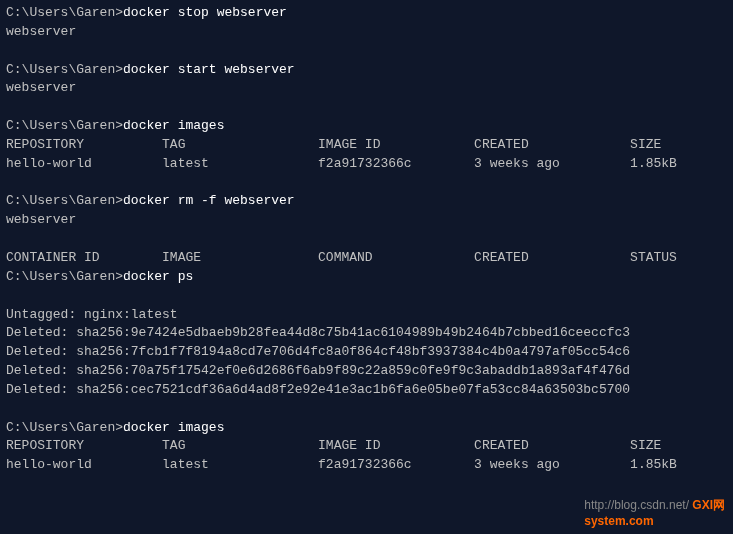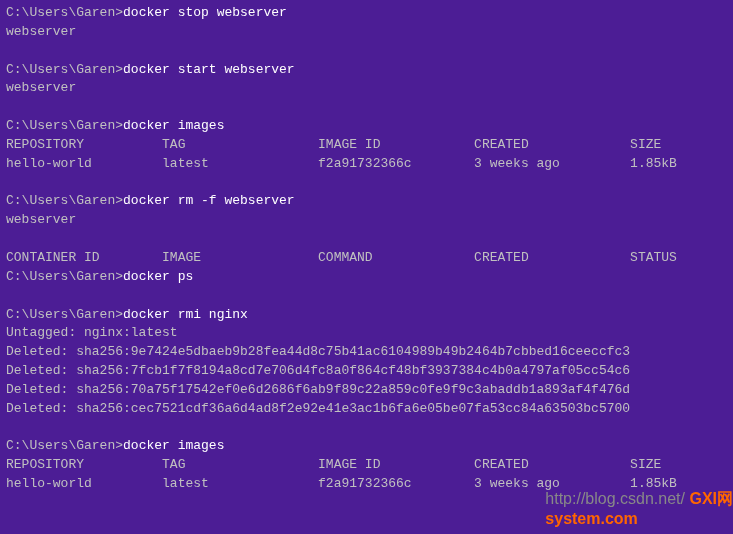--- a/index.html
+++ b/index.html
@@ -14,38 +14,38 @@
       background-color: #000000;
       font-family: 'Courier New', Courier, monospace;
       font-size: 13px;
       color: #c0c0c0;
       overflow: hidden;
     }
 
     .terminal {
       width: 733px;
       height: 534px;
-      background-color: #4c1d95;
+      background-color: #0f172a;
       padding: 4px 6px;
       overflow: hidden;
       position: relative;
     }
 
     .line {
       line-height: 1.45;
       white-space: pre;
       color: #c0c0c0;
     }
 
     .watermark {
       position: absolute;
       bottom: 6px;
-      right: 0;
+      right: 8px;
       color: #888888;
-      font-size: 16px;
+      font-size: 12px;
       font-family: Arial, sans-serif;
     }
 
     .watermark-logo {
       color: #ff6600;
       font-weight: bold;
     }
   </style>
 </head>
 <body>
@@ -61,21 +61,20 @@
       <div class="line"><span style="color:#c0c0c0">C:\Users\Garen&gt;</span><span style="color:#ffffff">docker images</span></div>
       <div class="line" style="color: rgb(192, 192, 192);">REPOSITORY          TAG                 IMAGE ID            CREATED             SIZE</div>
       <div class="line">hello-world         latest              f2a91732366c        3 weeks ago         1.85kB</div>
       <div class="line">&nbsp;</div>
       <div class="line"><span style="color:#c0c0c0">C:\Users\Garen&gt;</span><span style="color:#ffffff">docker rm -f webserver</span></div>
       <div class="line">webserver</div>
       <div class="line">&nbsp;</div>
       <div class="line" style="color: rgb(192, 192, 192);">CONTAINER ID        IMAGE               COMMAND             CREATED             STATUS</div>
       <div class="line"><span style="color:#c0c0c0">C:\Users\Garen&gt;</span><span style="color:#ffffff">docker ps</span></div>
       <div class="line">&nbsp;</div>
-      <div class="line"><span style="color:#c0c0c0">C:\Users\Garen&gt;</span><span style="color:#ffffff">docker rmi nginx</span></div>
       <div class="line">Untagged: nginx:latest</div>
       <div class="line">Deleted: sha256:9e7424e5dbaeb9b28fea44d8c75b41ac6104989b49b2464b7cbbed16ceeccfc3</div>
       <div class="line">Deleted: sha256:7fcb1f7f8194a8cd7e706d4fc8a0f864cf48bf3937384c4b0a4797af05cc54c6</div>
       <div class="line">Deleted: sha256:70a75f17542ef0e6d2686f6ab9f89c22a859c0fe9f9c3abaddb1a893af4f476d</div>
       <div class="line">Deleted: sha256:cec7521cdf36a6d4ad8f2e92e41e3ac1b6fa6e05be07fa53cc84a63503bc5700</div>
       <div class="line">&nbsp;</div>
       <div class="line"><span style="color:#c0c0c0">C:\Users\Garen&gt;</span><span style="color:#ffffff">docker images</span></div>
       <div class="line" style="color: rgb(192, 192, 192);">REPOSITORY          TAG                 IMAGE ID            CREATED             SIZE</div>
       <div class="line">hello-world         latest              f2a91732366c        3 weeks ago         1.85kB</div>
     </div>

